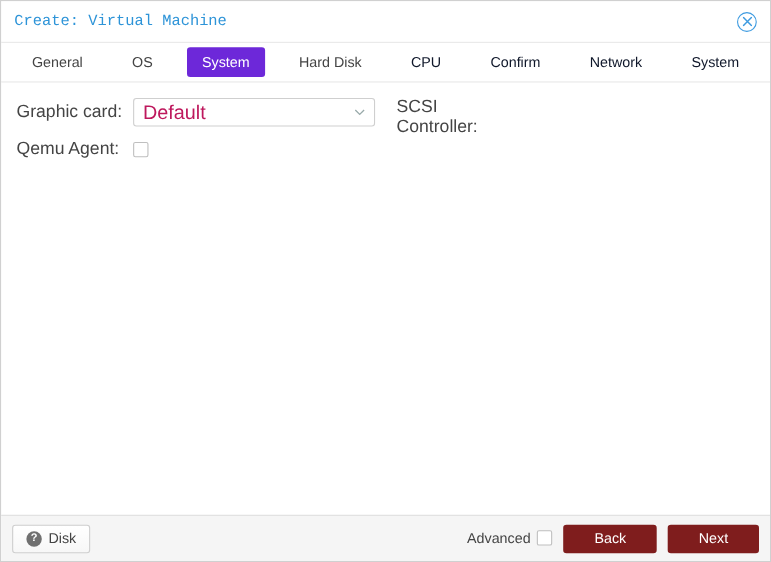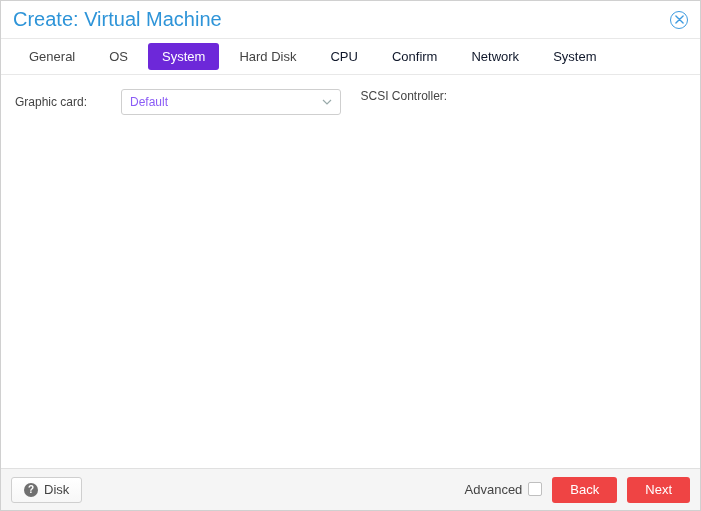--- a/index.html
+++ b/index.html
@@ -20,41 +20,43 @@
 .titlebar {
   height: 38px;
   display: flex;
   align-items: center;
   justify-content: space-between;
   padding: 0 12px;
   border-bottom: 1px solid #e8e8e8;
 }
 .title {
   color: #2e94d8;
-  font-size: 20px;
+  font-size: 14px;
   font-weight: 400;
+  font-family: Liberation Mono, monospace;
 }
 .close-btn {
   width: 18px;
   height: 18px;
   border: 1.5px solid #3e9be0;
   border-radius: 50%;
   display: flex;
   align-items: center;
   justify-content: center;
   cursor: pointer;
 }
 .close-btn svg { display: block; }
 .tabs {
   height: 36px;
   display: flex;
   align-items: center;
   padding: 0 14px;
   gap: 6px;
   border-bottom: 1px solid #e8e8e8;
+  justify-content: space-between;
 }
 .tab {
   padding: 6px 14px;
   border-radius: 3px;
   cursor: pointer;
   color: #444;
   font-size: 13px;
 }
 .tab.active {
   background: #6d28d9;
@@ -78,36 +80,36 @@
   gap: 12px;
 }
 .field {
   display: flex;
   align-items: center;
   gap: 8px;
 }
 .field-label {
   width: 98px;
   color: #444;
-  font-size: 12px;
+  font-size: 16px;
   flex-shrink: 0;
 }
 .select {
   flex: 1;
   height: 26px;
   border: 1px solid #cfcfcf;
   border-radius: 3px;
   display: flex;
   align-items: center;
   justify-content: space-between;
   padding: 0 8px;
   background: #fff;
   cursor: pointer;
-  font-size: 12px;
-  color: #8b5cf6;
+  font-size: 18px;
+  color: #be185d;
 }
 .select.focused {
   border-color: #6fb3e6;
   box-shadow: 0 0 0 1px rgba(62,155,224,0.15);
 }
 .chevron {
   color: #9aa;
 }
 .checkbox {
   width: 14px;
@@ -153,24 +155,24 @@
 }
 .spacer { flex: 1; }
 .adv-group {
   display: flex;
   align-items: flex-start;
   gap: 6px;
   color: #444;
 }
 .btn {
   height: 26px;
-  padding: 0 18px;
+  padding: 0 28px;
   border: none;
   border-radius: 3px;
-  background: #ef4444;
+  background: #7f1d1d;
   color: #fff;
   font-size: 13px;
   cursor: pointer;
 }
 </style>
 </head>
 <body>
 
 <div class="window">
 
@@ -199,20 +201,24 @@
     <div class="col">
       <div class="field">
         <div class="field-label">Graphic card:</div>
         <div class="select">
           <span>Default</span>
           <svg class="chevron" width="10" height="6" viewBox="0 0 10 6">
             <path d="M1 1 L5 5 L9 1" stroke="#9aa" stroke-width="1.2" fill="none"></path>
           </svg>
         </div>
       </div>
+      <div class="field">
+        <div class="field-label">Qemu Agent:</div>
+        <div class="checkbox"></div>
+      </div>
     </div>
 
     <div class="col">
       <div class="field">
         <div class="field-label">SCSI Controller:</div>
       </div>
     </div>
 
   </div>
 

